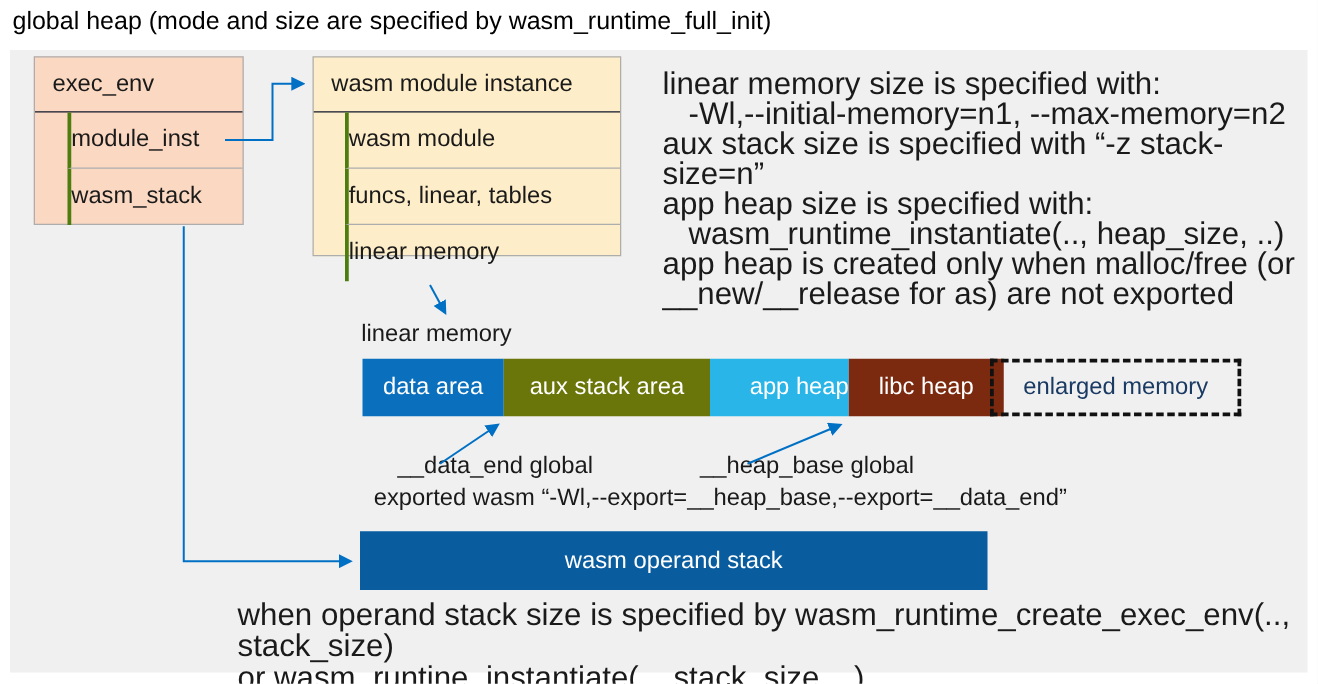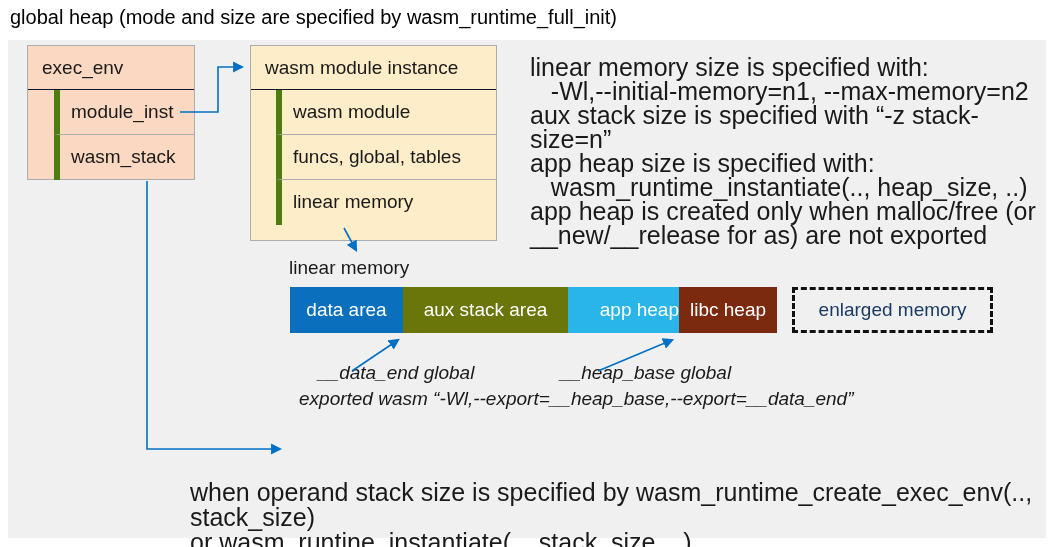--- a/index.html
+++ b/index.html
@@ -3,43 +3,43 @@
 <meta charset="utf-8">
 <style>
   * { margin:0; padding:0; box-sizing:border-box; }
   body { background:#ffffff; font-family:"Liberation Sans", sans-serif; }
   .canvas { position:relative; width:1054px; height:547px; background:#ffffff; overflow:hidden; }
   .title { position:absolute; left:10px; top:6px; font-size:20px; color:#000000; }
   .panel { position:absolute; left:8px; top:40px; width:1038px; height:498px; background:#f0f0f0; }
 
   .box { position:absolute; border:1px solid #adadad; font-size:19px; color:#1a1a1a; }
   .box-header { height:44px; line-height:44px; padding-left:14px; border-bottom:1px solid #0f172a; }
-  .box-row { height:45px; line-height:44px; padding-left:11px; margin-left:26px;
-             border-left:6px solid #4d7c0f; border-bottom:1px solid #adadad; }
+  .box-row { height:45px; line-height:44px; padding-left:0; margin-left:26px;
+             border-left:3px solid #4d7c0f; border-bottom:1px solid #adadad; }
   .box-row:last-child { border-bottom:none; }
 
   .exec-env { left:27px; top:45px; width:168px; height:135px; background:#fbd8c2; }
-  .mod-inst { left:250px; top:45px; width:247px; height:196px; background:#fdedc8; }
+  .mod-inst { left:250px; top:45px; width:247px; height:160px; background:#fdedc8; }
   .mod-inst .box-row { margin-left:25px; }
 
   .notes { position:absolute; white-space:pre-wrap; font-size:25px; line-height:24px; color:#1a1a1a; }
   .notes-right { left:530px; top:55px; }
   .notes-bottom { left:190px; top:480px; line-height:25px; }
 
   .lm-label { position:absolute; left:289px; top:257px; font-size:19px; color:#1a1a1a; }
 
   .seg { position:absolute; top:287px; height:46px; text-align:center;
          font-size:19px; line-height:46px; color:#fff; }
   .seg0 { left:290px; width:113px; }
   .seg1 { left:403px; width:165px; }
   .seg2 { left:568px; width:111px; }
-  .seg3 { left:679px; width:98px; }
+  .seg3 { left:679px; width:124px; }
   .seg4 { left:792px; width:201px; border:3px dashed #111; line-height:40px; }
 
-  .ann { position:absolute; font-size:19px; color:#1a1a1a;font-style:italic; }
+  .ann { position:absolute; font-size:19px; color:#1a1a1a; }
   .ann-data-end { left:318px; top:362px; }
   .ann-heap-base { left:560px; top:362px; }
   .ann-exported { left:299px; top:388px; }
 
   .operand-bar { position:absolute; left:288px; top:425px; width:502px; height:47px;
                  background:#095c9e; color:#fff; font-size:19px;
                  text-align:center; line-height:47px; }
 
   .overlay { position:absolute; left:0; top:0; width:1054px; height:547px;
              pointer-events:none; z-index:5; }
@@ -55,21 +55,21 @@
 
   <div class="box exec-env">
     <div class="box-header">exec_env</div>
     <div class="box-row">module_inst</div>
     <div class="box-row">wasm_stack</div>
   </div>
 
   <div class="box mod-inst">
     <div class="box-header">wasm module instance</div>
     <div class="box-row">wasm module</div>
-    <div class="box-row">funcs, global, tables</div>
+    <div class="box-row">funcs, linear, tables</div>
     <div class="box-row">linear memory</div>
   </div>
 
   <div class="notes notes-right">linear memory size is specified with:
    -Wl,--initial-memory=n1, --max-memory=n2
 aux stack size is specified with “-z stack-size=n”
 app heap size is specified with:
    wasm_runtime_instantiate(.., heap_size, ..)
 app heap is created only when malloc/free (or
 __new/__release for as) are not exported</div>
@@ -79,20 +79,21 @@
   <div class="seg seg0" style="background: rgb(10, 112, 189);">data area</div>
   <div class="seg seg1" style="background: rgb(106, 118, 10);">aux stack area</div>
   <div class="seg seg2" style="background: rgb(41, 181, 232); text-align: right;">app heap</div>
   <div class="seg seg3" style="background: rgb(123, 42, 16);">libc heap</div>
   <div class="seg seg4" style="color: rgb(26, 58, 99);">enlarged memory</div>
 
   <div class="ann ann-data-end">__data_end global</div>
   <div class="ann ann-heap-base">__heap_base global</div>
   <div class="ann ann-exported">exported wasm “-Wl,--export=__heap_base,--export=__data_end”</div>
 
+  <div class="operand-bar">wasm operand stack</div>
 
   <div class="notes notes-bottom">when operand stack size is specified by wasm_runtime_create_exec_env(.., stack_size)
 or wasm_runtine_instantiate(.., stack_size, ..)</div>
 
   <svg class="overlay" viewBox="0 0 1054 547">
     <defs>
       <marker id="arr" viewBox="0 0 10 10" refX="8" refY="5" markerWidth="7" markerHeight="7" orient="auto-start-reverse">
         <path d="M0,0 L10,5 L0,10 z" fill="#0070c5"></path>
       </marker>
     </defs>

